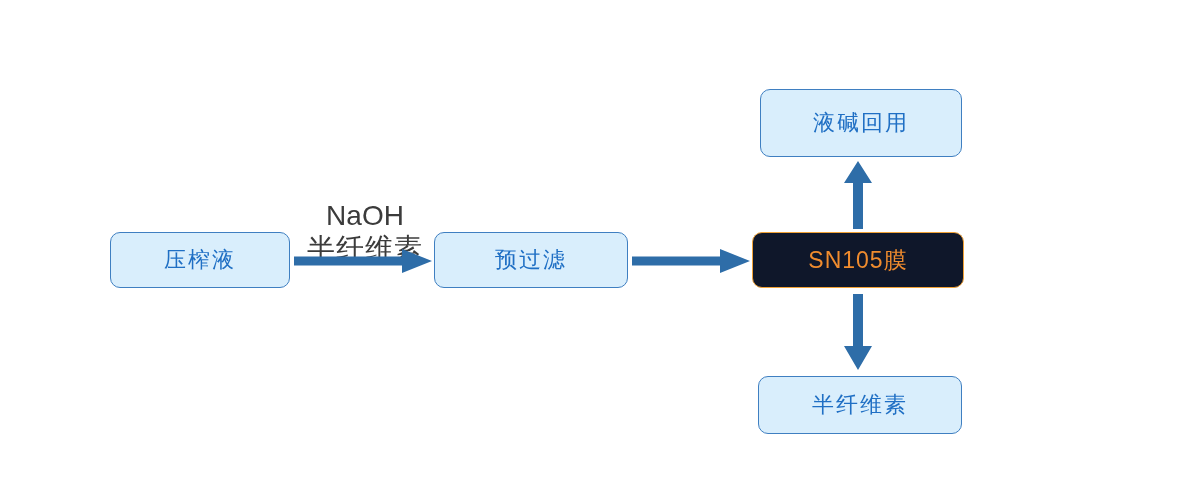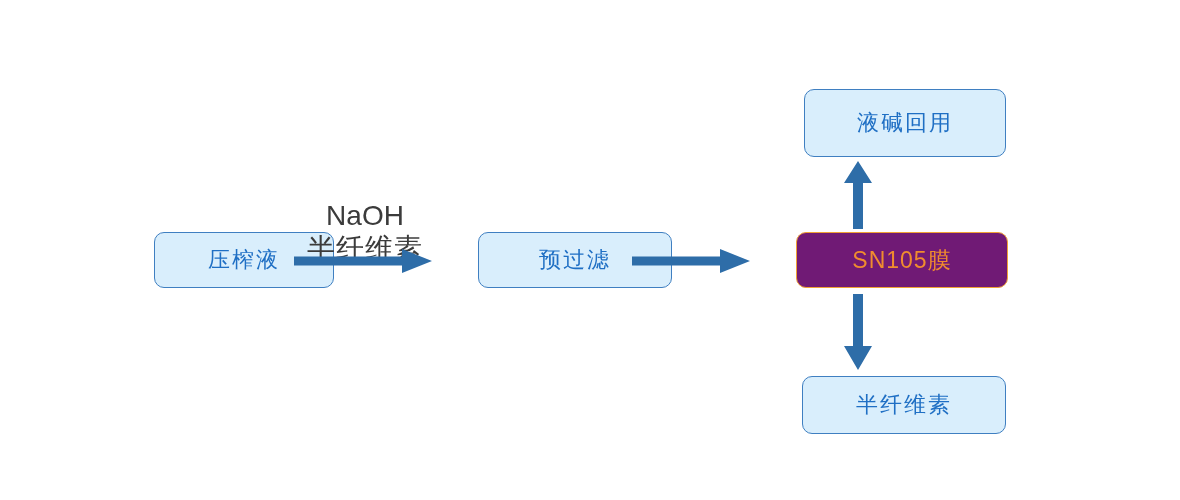--- a/index.html
+++ b/index.html
@@ -22,30 +22,29 @@
   .node {
     position: absolute;
     box-sizing: border-box;
     display: flex;
     align-items: center;
     justify-content: center;
     border-radius: 10px;
     letter-spacing: 2px;
     white-space: nowrap;
     user-select: none;
-    margin-left: 44px;
   }
   .node-blue {
     background: #d9eefc;
     border: 1.6px solid #3f7fc1;
     color: #1f6fc4;
     font-size: 22px;
   }
   .node-orange {
-    background: #701a75;
+    background: #0f172a;
     border: 1.8px solid #f0a135;
     color: #f08c2e;
     font-size: 23px;
     letter-spacing: 1px;
   }
   .edge-label {
     position: absolute;
     text-align: center;
     color: #3b3b3b;
     font-size: 28px;

